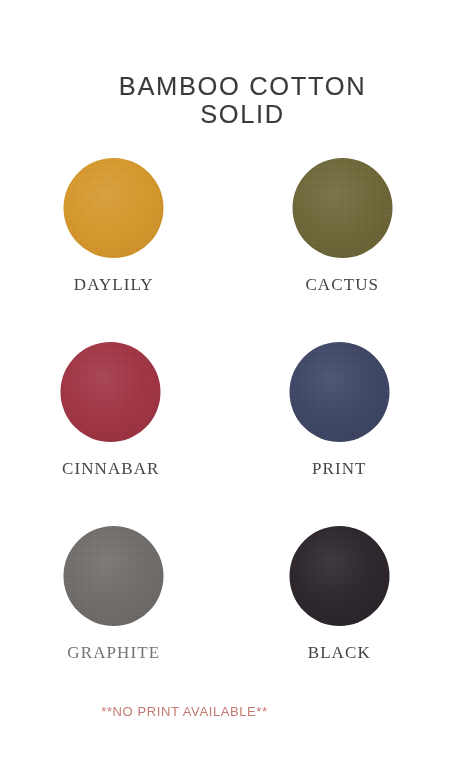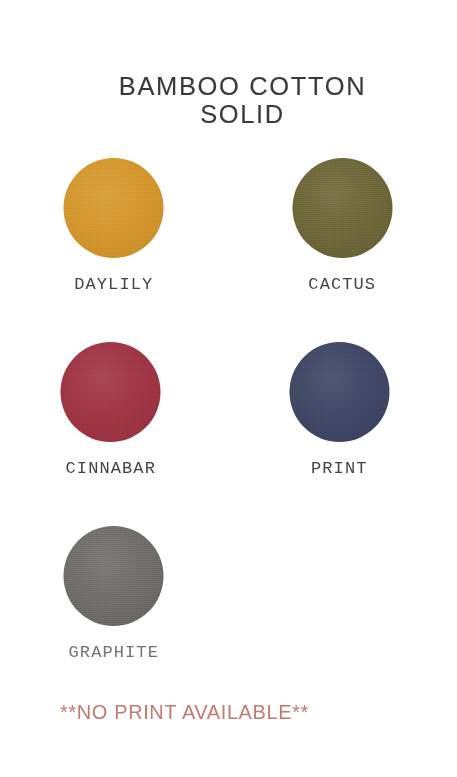--- a/index.html
+++ b/index.html
@@ -93,39 +93,39 @@
     background: radial-gradient(circle at 42% 36%,
                 rgba(255,255,255,0.10) 0%,
                 rgba(255,255,255,0.02) 45%,
                 rgba(0,0,0,0.07) 100%);
     pointer-events: none;
     z-index: 2;
   }
 
   .swatch-label {
     margin-top: 17px;
-    font-family: Liberation Mono, monospace;
+    font-family: Liberation Serif, serif;
     font-weight: 300;
     font-size: 17px;
     line-height: 19px;
     letter-spacing: 1.1px;
     color: #444444;
     white-space: nowrap;
   }
 
   
   .footer-note {
     position: absolute;
     top: 702px;
     left: 0;
     width: 369px;
     text-align: center;
     font-family: "Liberation Sans", sans-serif;
     font-weight: 300;
-    font-size: 20px;
+    font-size: 13px;
     line-height: 20px;
     letter-spacing: 0.6px;
     color: #c47a70;
     white-space: nowrap;
   }
 </style>
 </head>
 <body style="background-color: rgb(255, 255, 255);">
 
 <div class="sheet">
@@ -155,18 +155,22 @@
     <div class="cell col-right">
       <div class="swatch" style="background-color: rgb(60, 68, 98);"></div>
       <div class="swatch-label" style="color: rgb(68, 68, 68);">PRINT</div>
     </div>
 
     <div class="cell col-left">
       <div class="swatch" style="background-color: rgb(110, 106, 104);"></div>
       <div class="swatch-label" style="color: #737373;">GRAPHITE</div>
     </div>
 
+    <div class="cell col-right">
+      <div class="swatch" style="background-color: rgb(42, 35, 41);"></div>
+      <div class="swatch-label" style="color: rgb(68, 68, 68);">BLACK</div>
+    </div>
 
   </div>
 
   <div class="footer-note" style="color: rgb(196, 122, 112);">**NO PRINT AVAILABLE**</div>
 
 </div>
 
 </body></html>

